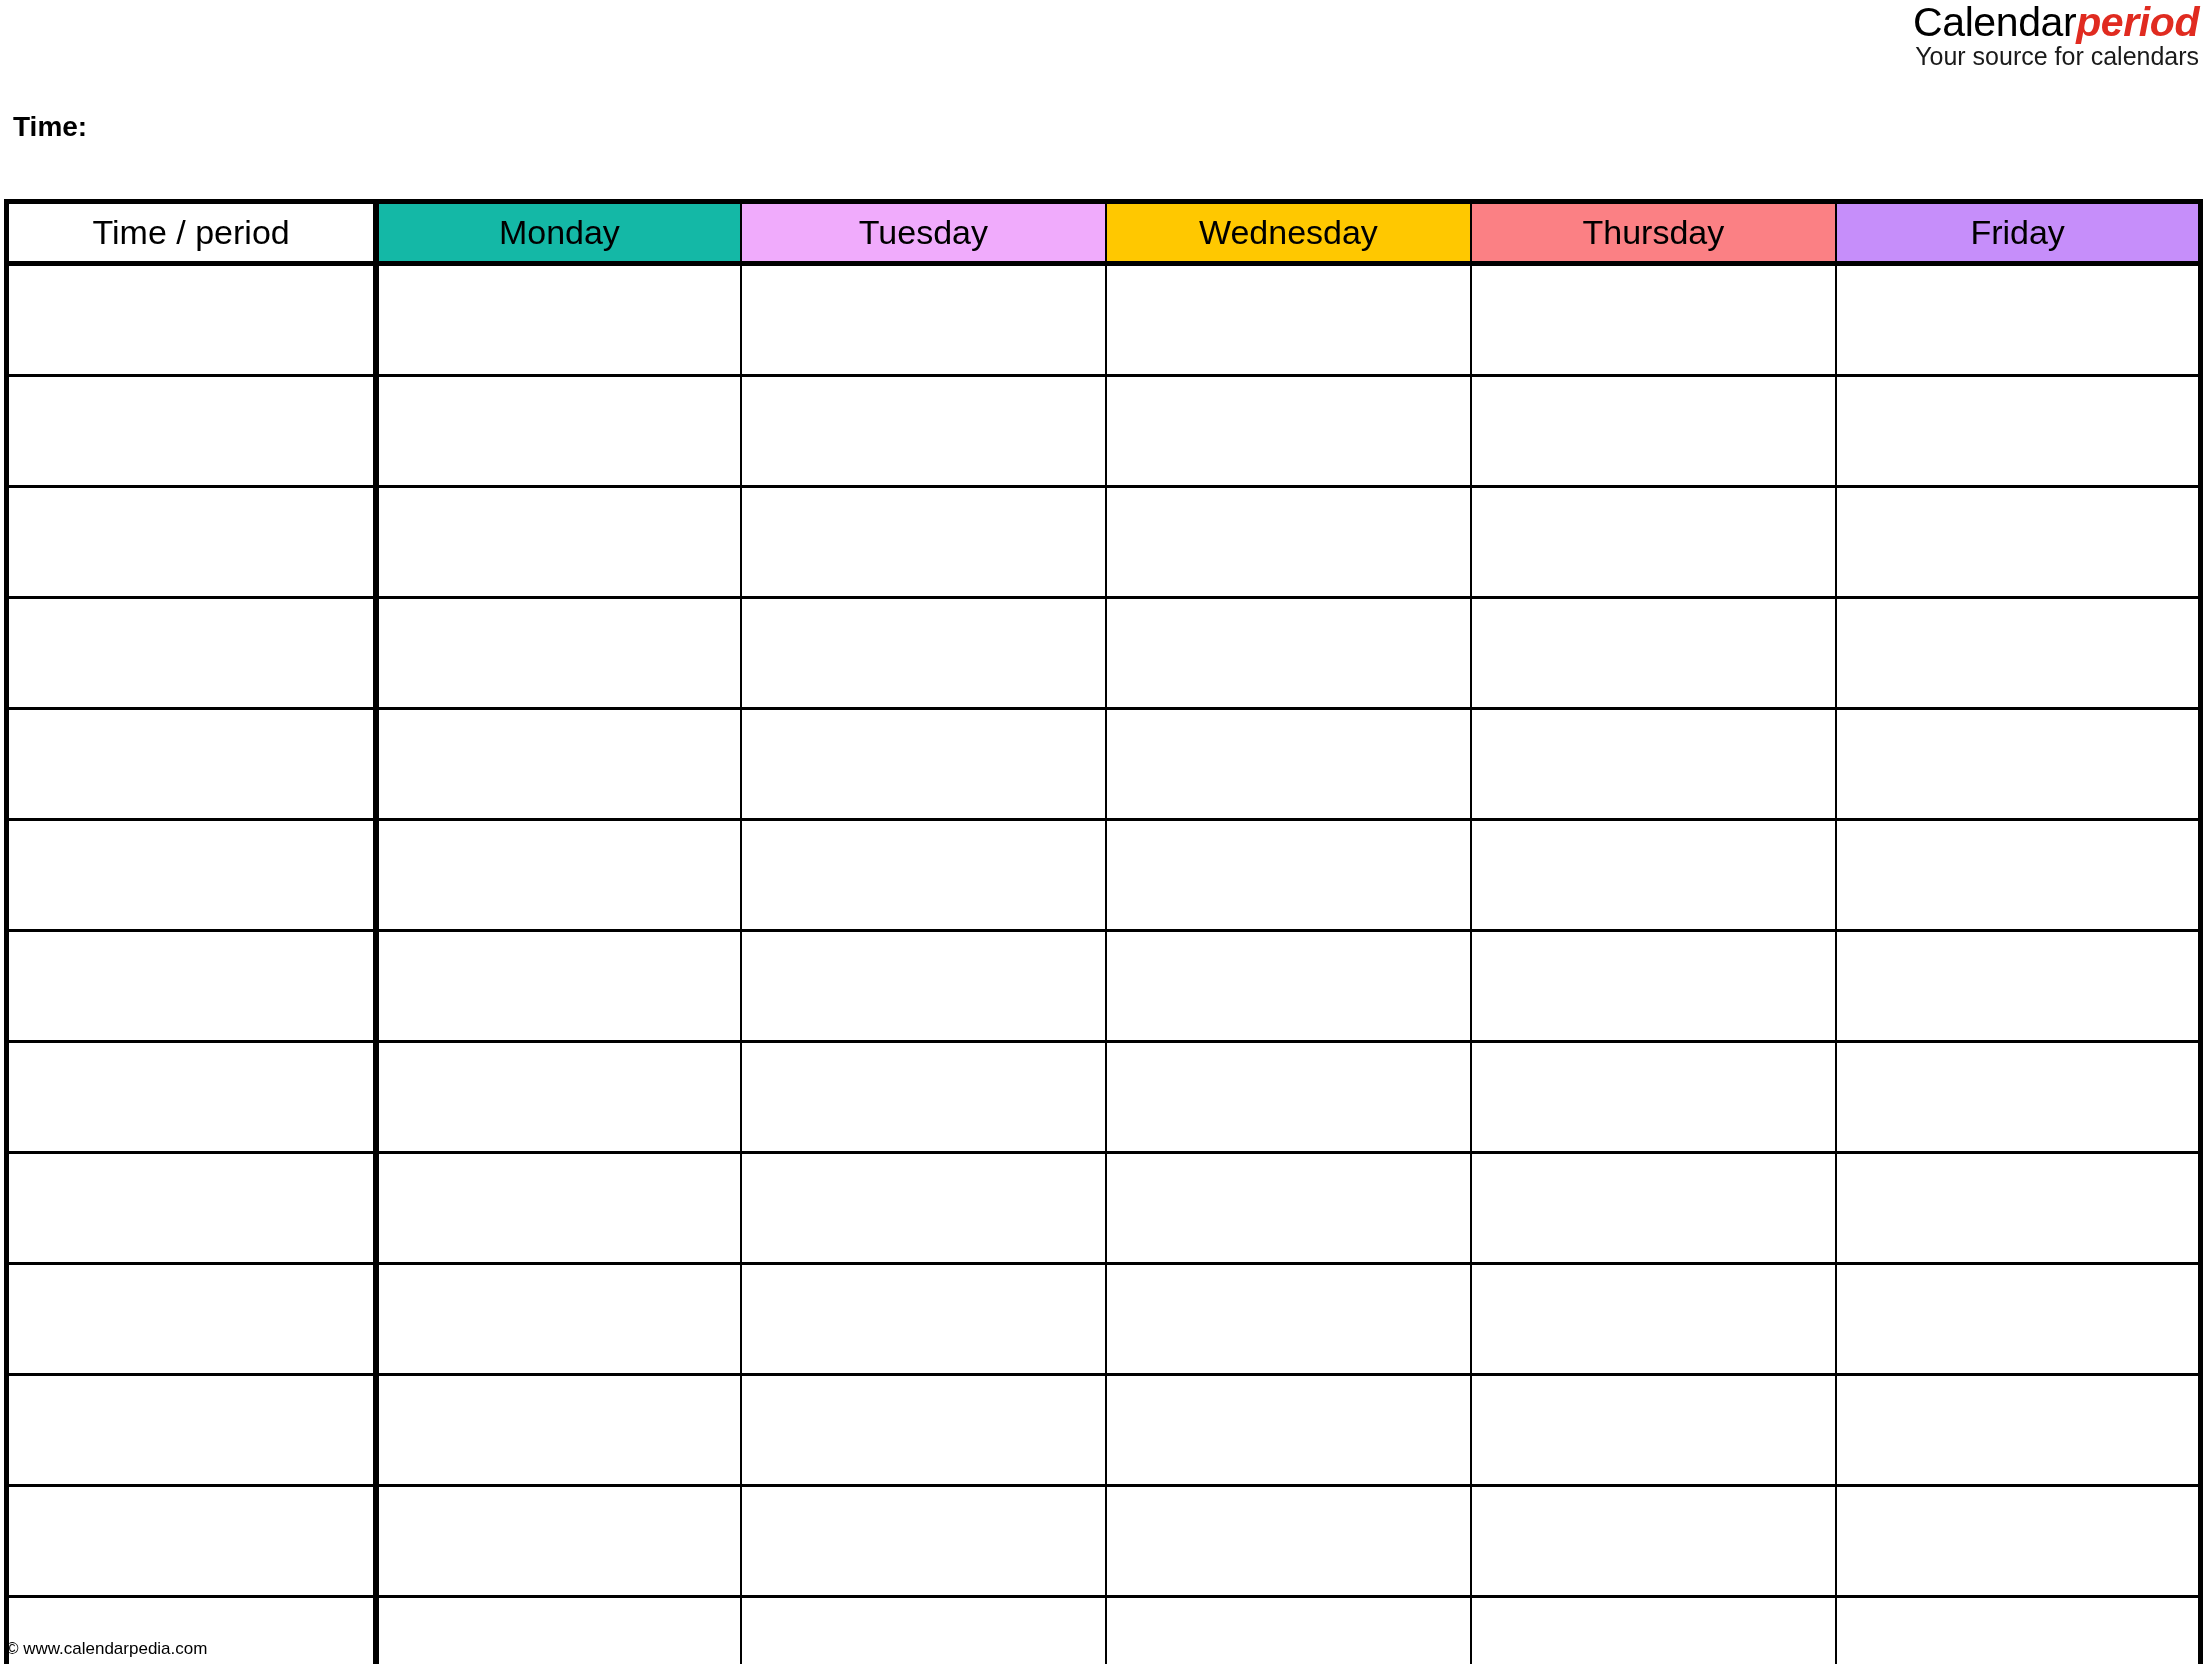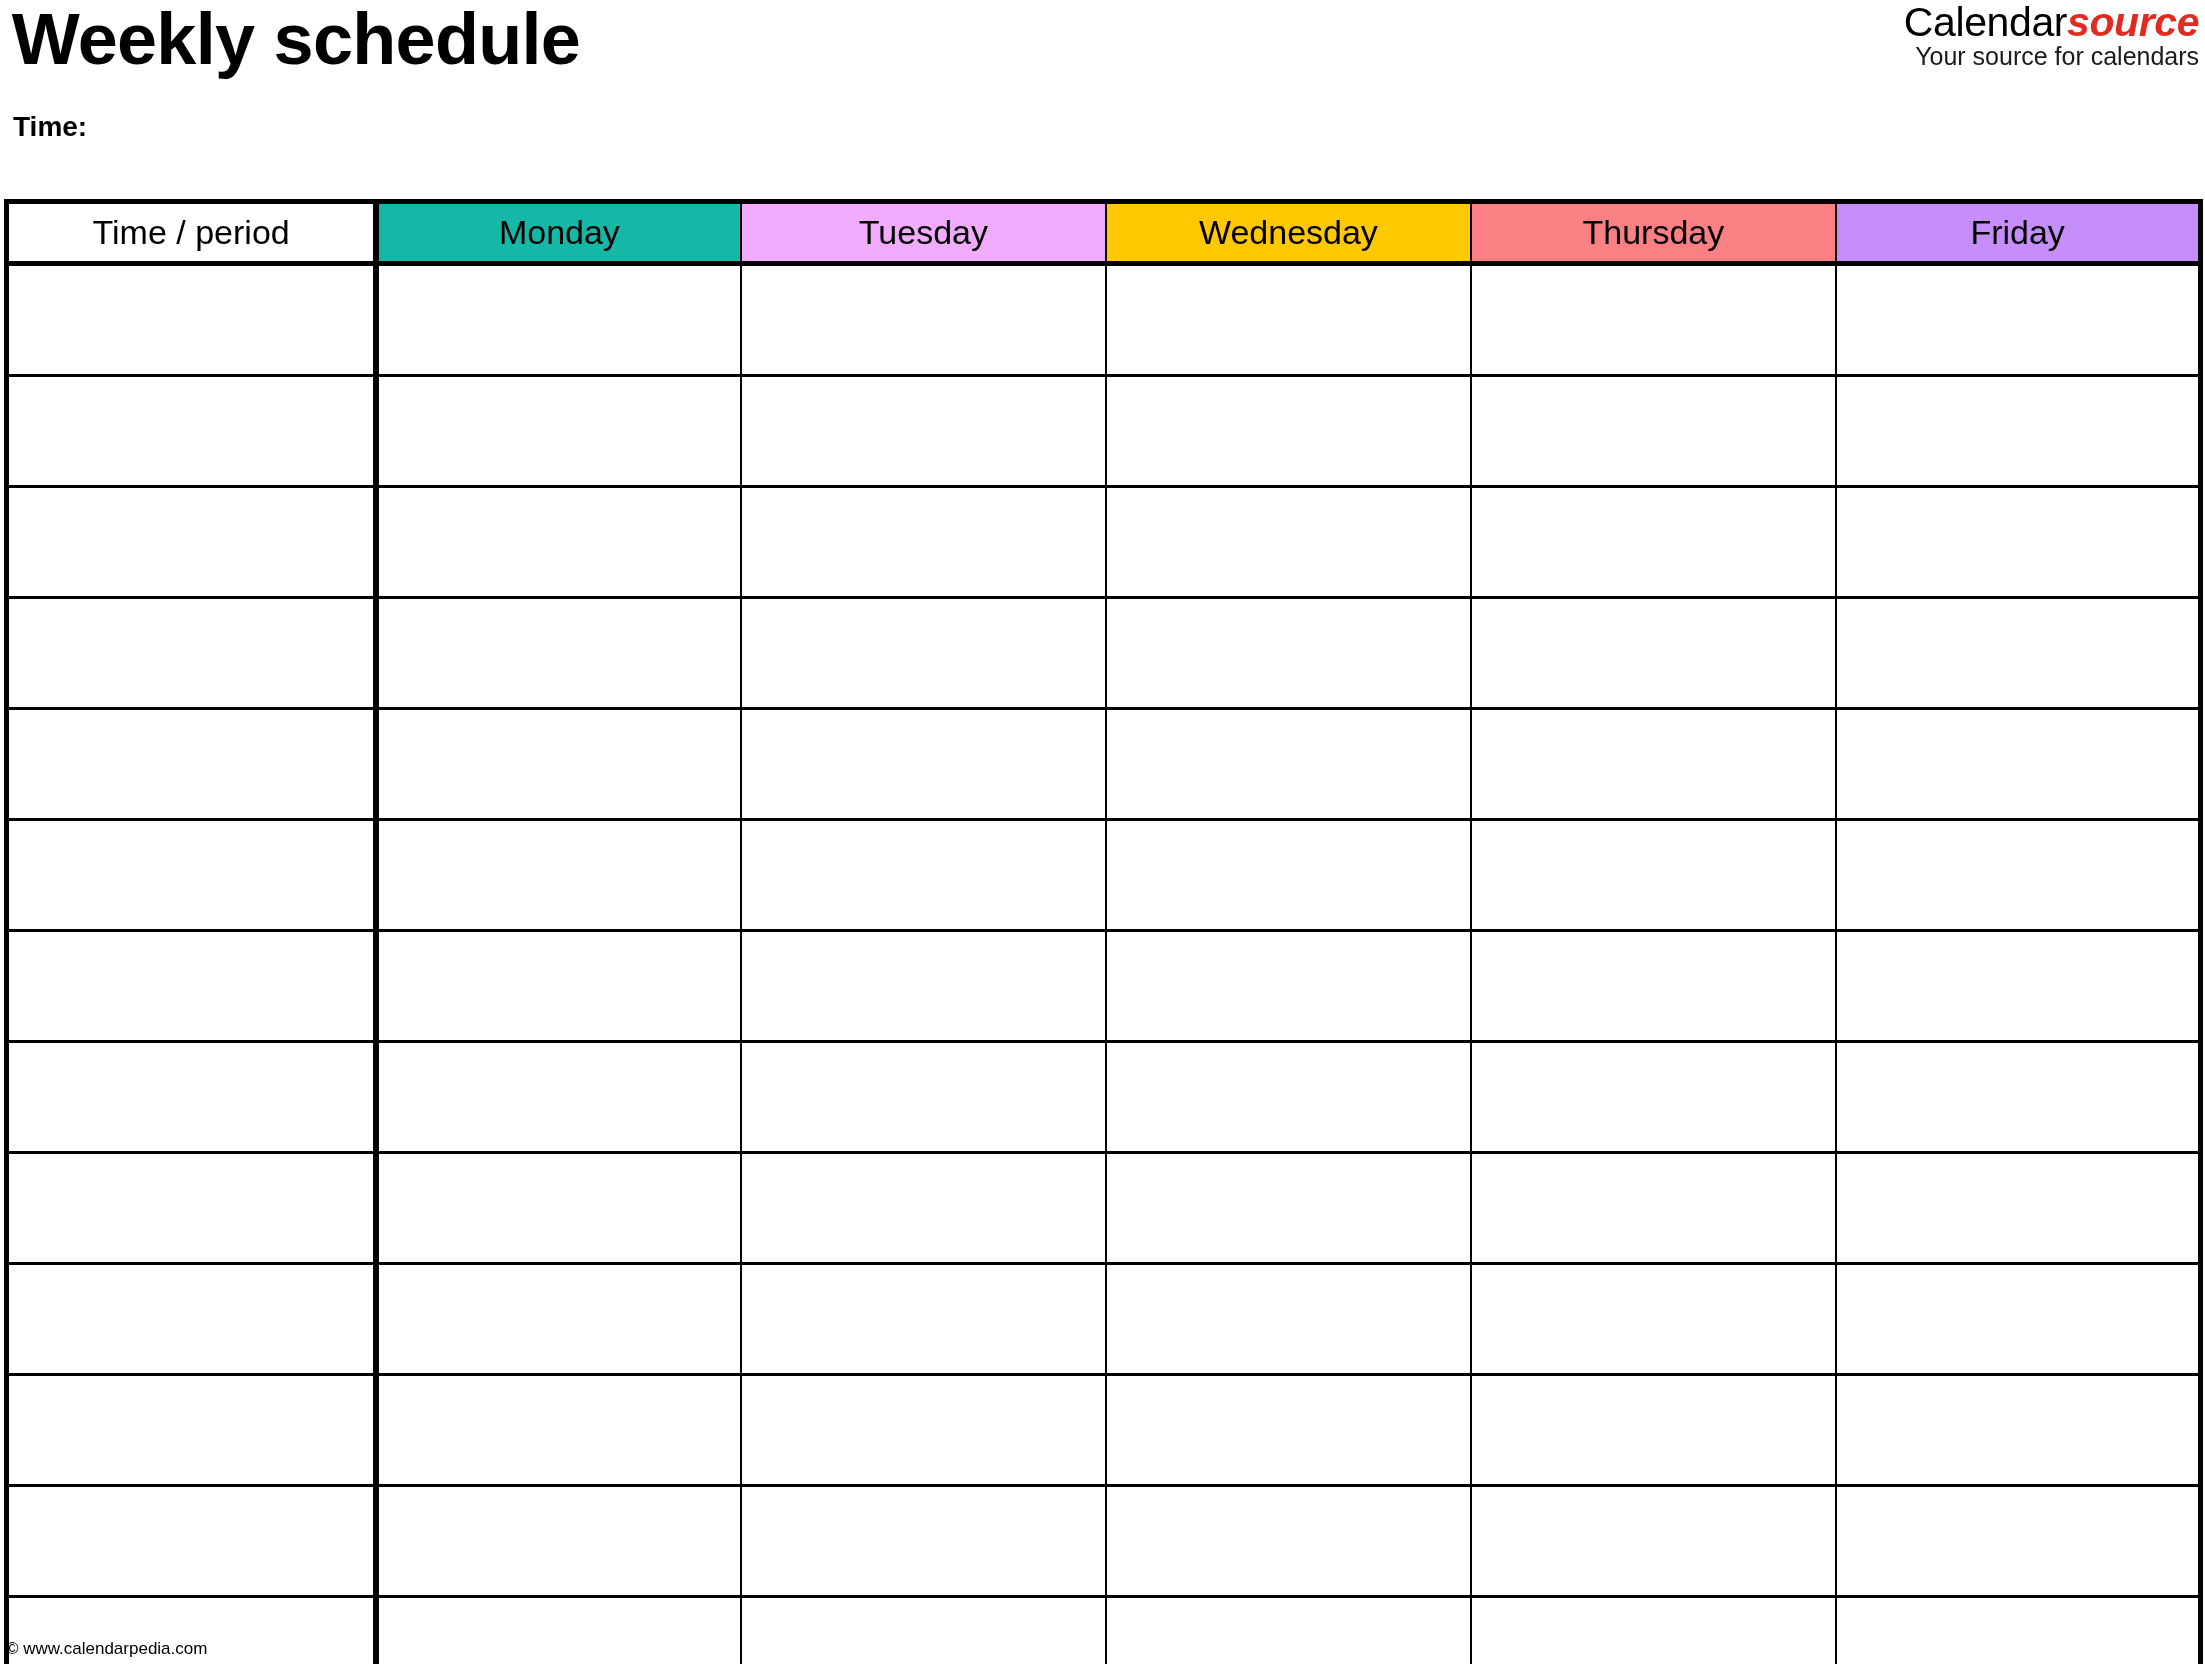--- a/index.html
+++ b/index.html
@@ -146,27 +146,26 @@
     white-space: nowrap;
     line-height: 1.1;
   }
 </style>
 </head>
 <body>
 
 <div class="page">
 
   <div class="header-band">
-    <div class="doc-title">Weekly schedule</div>
 
     <div class="name-label">Time:</div>
 
     <div class="brand">
       <div class="brand-wordmark">
-        <span class="brand-name-1">Calendar</span><span class="brand-name-2">source</span>
+        <span class="brand-name-1">Calendar</span><span class="brand-name-2">period</span>
       </div>
       <div class="brand-tagline">Your source for calendars</div>
     </div>
   </div>
 
   <table class="schedule-table">
     <colgroup>
       <col class="col-time">
       <col class="col-day">
       <col class="col-day">

